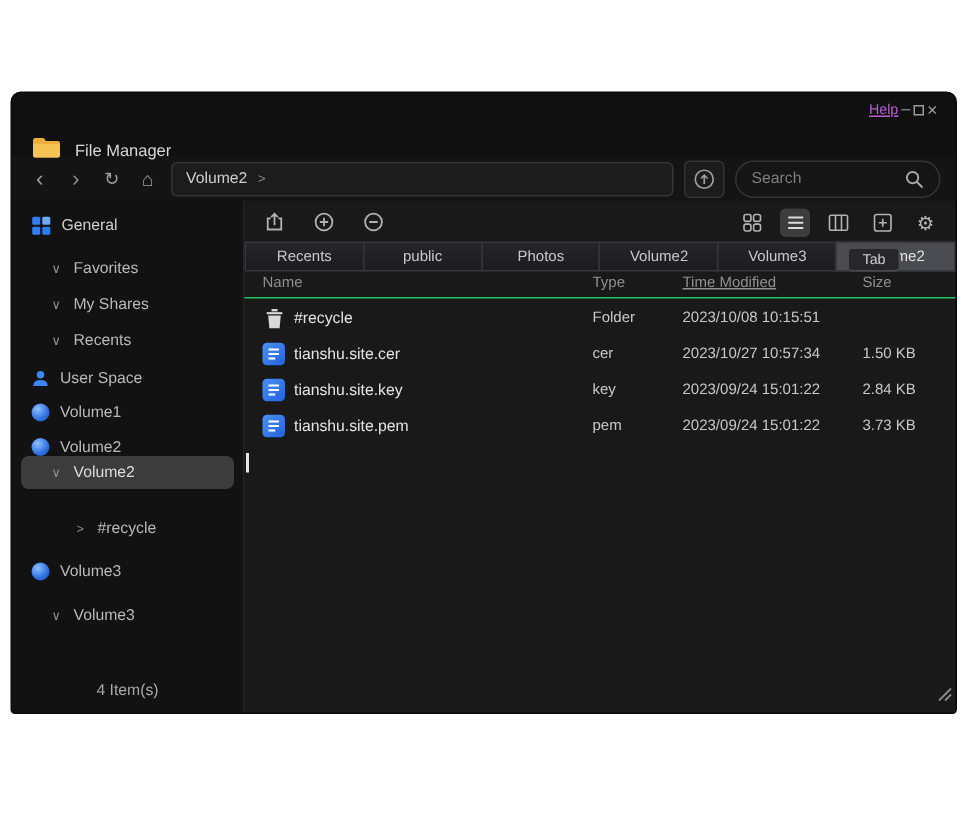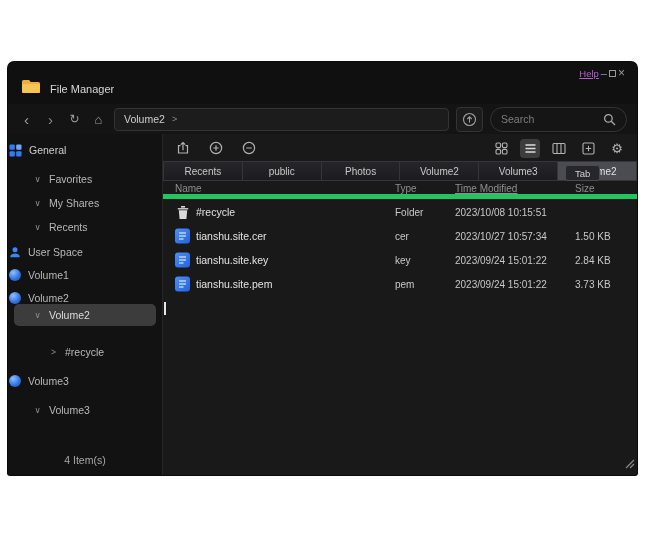--- a/index.html
+++ b/index.html
@@ -8,21 +8,21 @@
   .window { position:absolute; left:8px; top:62px; width:629px; height:413px;
             background:#141414; border-radius:6px 6px 2px 2px; overflow:hidden;
             box-shadow:0 0 0 1px #0a0a0a; }
 
   
   .titlebar { position:absolute; top:0; left:0; right:0; height:42px; background:#101010; }
   .window-controls { position:absolute; top:5px; right:12px; display:flex; align-items:center; gap:2px; }
   .help-link { font-size:9.5px; text-decoration:underline; cursor:pointer; }
   .ctrl { color:#9a9a9a; font-size:11px; line-height:1; cursor:pointer; }
   .ctrl-max-box { display:inline-block; width:7px; height:7px; border:1px solid #9a9a9a; }
-  .title-left { position:absolute; left:13px; top:17px; display:flex; align-items:center; gap:9px; }
+  .title-left { position:absolute; left:13px; top:29px; display:flex; align-items:center; gap:9px; }
   .app-title { color:#d8d8d8; font-size:11px; }
 
   
   .navbar { position:absolute; top:42px; left:0; right:0; height:30px; display:flex;
             align-items:center; padding:0 10px; gap:7px; }
   .navbtn { width:17px; height:20px; display:flex; align-items:center; justify-content:center;
             color:#9f9f9f; cursor:pointer; }
   .navbtn.back { font-size:15px; }
   .navbtn.fwd { font-size:15px; color:#8a8a8a; }
   .navbtn.refresh { font-size:12px; }
@@ -39,21 +39,21 @@
                   color:#cfcfcf; font-size:10.5px; font-family:"Liberation Sans", sans-serif; }
   .search-input::placeholder { color:#7e7e7e; }
 
   
   .content { position:absolute; top:72px; left:0; right:0; bottom:0; display:flex; }
 
   .sidebar { width:155px; flex-shrink:0; background:#121212; border-right:1px solid #262626;
              position:relative; }
   .side-item { position:absolute; left:0; right:0; height:20px; display:flex; align-items:center;
                gap:7px; font-size:10.5px; color:#b9b9b9; cursor:pointer; }
-  .lvl0 { padding-left:1px; } .lvl1 { padding-left:25px; } .lvl2 { padding-left:41px; }
+  .lvl0 { padding-left:13px; } .lvl1 { padding-left:25px; } .lvl2 { padding-left:41px; }
   .chev { width:9px; color:#8f8f8f; font-size:8.5px; text-align:center; flex-shrink:0; }
   .side-selected { position:absolute; left:6px; right:6px; height:22px; top:170px;
                    background:#3c3c3c; border-radius:5px; display:flex; align-items:center; gap:7px;
                    padding-left:19px; font-size:10.5px; color:#dcdcdc; cursor:pointer; }
   .sphere { width:12px; height:12px; border-radius:50%; flex-shrink:0;
             background:radial-gradient(circle at 35% 30%, #8cc0ff, #2e6fe0 60%, #1a4fb0); }
   .sidebar-status { position:absolute; bottom:9px; left:0; right:0; text-align:center;
                     color:#a8a8a8; font-size:10.5px; }
 
   .main { flex:1; position:relative; background:#191919; }
@@ -72,21 +72,21 @@
          margin-left:-1px; display:flex; align-items:center; justify-content:center;
          font-size:10px; color:#c9c9c9; cursor:pointer; overflow:hidden; white-space:nowrap; }
   .tab:first-child { margin-left:0; }
   .tab.active { background:#4b4b52; color:#e4e4e4; }
 
   .tooltip { position:absolute; top:31px; left:402px; height:16px; padding:0 9px; z-index:6;
              background:#26262b; border:1px solid #4a4a50; border-radius:3px; display:flex;
              align-items:center; font-size:9.5px; color:#d2d2d2; }
 
   .table-header { position:absolute; top:47px; left:0; right:0; height:18px;
-                  border-bottom:5px solid #22c55e; font-size:10px; color:#8f8f8f; }
+                  border-bottom:1px solid #22c55e; font-size:10px; color:#8f8f8f; }
   .th { position:absolute; top:2px; cursor:pointer; }
   .th-name { left:12px; } .th-type { left:232px; } .th-modified { left:292px;text-decoration:underline; } .th-size { left:412px; }
 
   .rows { position:absolute; top:66px; left:0; right:0; }
   .file-row { position:relative; height:24px; cursor:pointer; }
   .row-icon { position:absolute; left:12px; top:50%; transform:translateY(-50%); width:15px; height:15px;
               display:flex; align-items:center; justify-content:center; }
   .fileicon { border-radius:3px; background:linear-gradient(135deg,#4a90f5,#2363dd); }
   .cell { position:absolute; top:50%; transform:translateY(-50%); font-size:10px; color:#c9c9c9;
           white-space:nowrap; }

